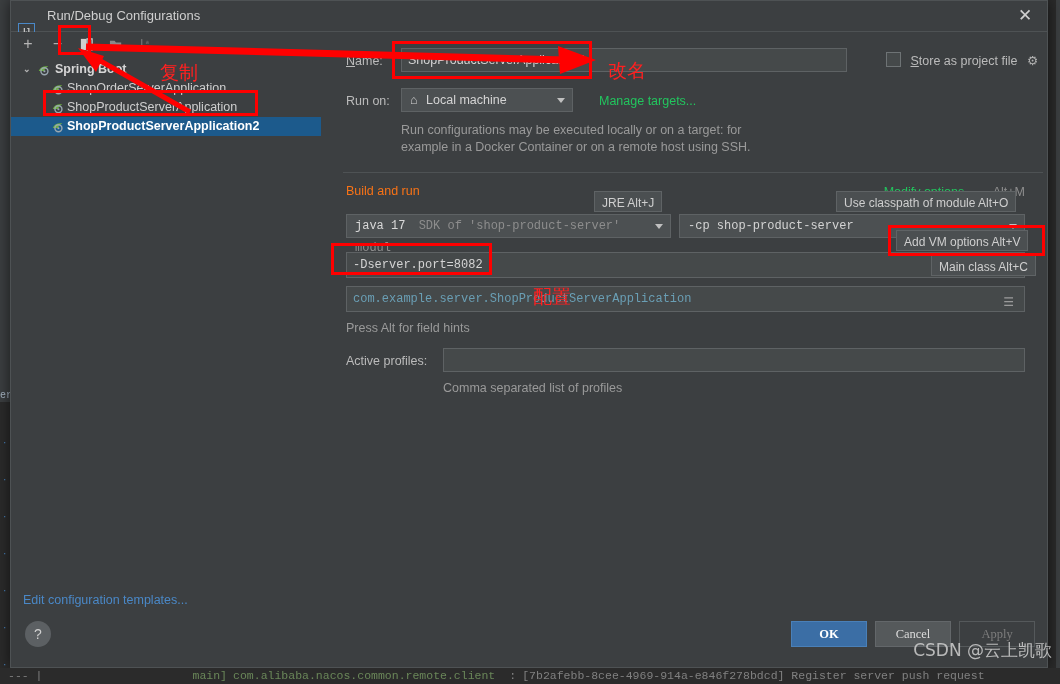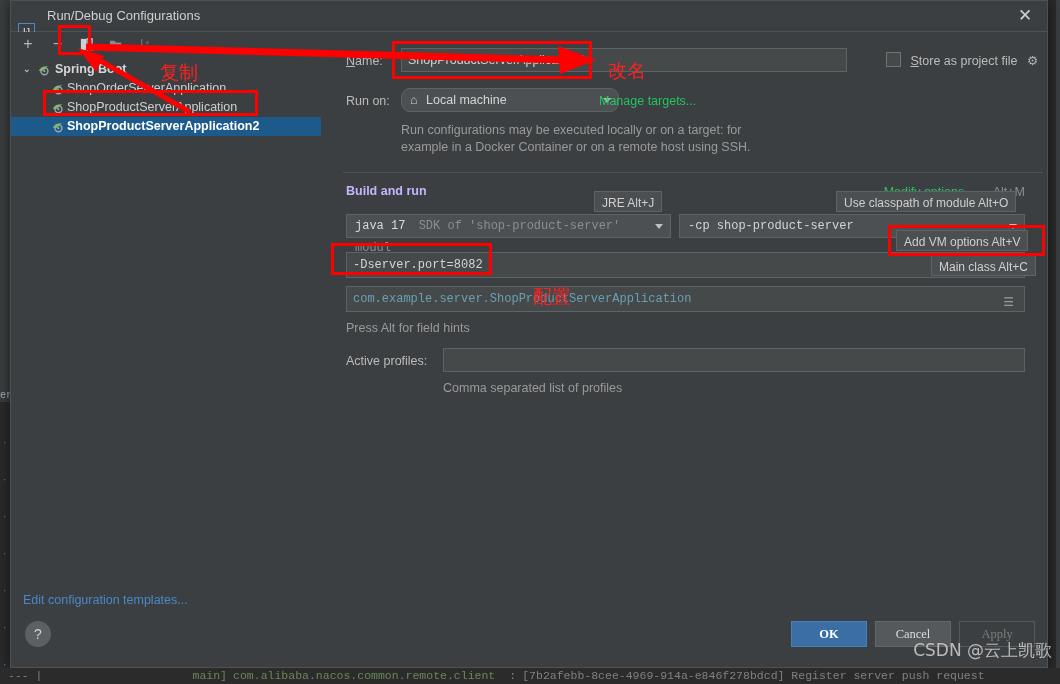--- a/index.html
+++ b/index.html
@@ -80,21 +80,21 @@
   }
   .field.mono{font-family:"Liberation Mono",monospace;font-size:12px;}
   .combo{
     background:#4c5052;border:1px solid #5e6264;box-sizing:border-box;height:24px;
     line-height:22px;padding:0 22px 0 8px;color:#d4d4d4;font-size:12.5px;position:relative;cursor:pointer;
   }
   .combo .arrow{position:absolute;right:7px;top:9px;width:0;height:0;
     border-left:4px solid transparent;border-right:4px solid transparent;border-top:5px solid #c0c0c0;}
   .hintline{color:#9a9a9a;font-size:12.5px;line-height:17px;}
   .link{color:#22c55e;cursor:pointer;}
-  .section-title{font-weight:bold;color:#c4b5fd;font-size:12.5px;}
+  .section-title{font-weight:normal;color:#f97316;font-size:12.5px;}
 
   .tooltip{
     position:absolute;background:#4b4f51;border:1px solid #5f6365;
     color:#cfcfcf;font-size:12px;padding:2px 7px;height:21px;line-height:18px;box-sizing:border-box;
     white-space:nowrap;
   }
 
   
   .cb{width:13px;height:13px;border:1px solid #6e7375;background:#45494a;display:inline-block;vertical-align:-2px;}
 
@@ -233,21 +233,21 @@
 
     <div class="row" style="left:565px;top:20px;">
       <span class="cb"></span>
       <span class="lbl-static" style="margin-left:6px;">
         <span class="u">S</span><span>tore as project file</span>
       </span>
       <span style="margin-left:6px;color:#b0b0b0;">⚙</span>
     </div>
 
     <div class="row lbl-static" style="left:25px;top:62px;">Run on:</div>
-    <div class="combo" style="position:absolute;left:80px;top:56px;width:218px;border-radius:9px;">
+    <div class="combo" style="position:absolute;left:80px;top:56px;width:172px;">
       <span style="margin-right:5px;color:#d0d0d0;">⌂</span>
       <span>Local machine</span>
       <span class="arrow"></span>
     </div>
     <div class="row link" style="left:278px;top:62px;">Manage targets...</div>
 
     <div class="row hintline" style="left:80px;top:90px;width:460px;">
       <div>Run configurations may be executed locally or on a target: for</div>
       <div>example in a Docker Container or on a remote host using SSH.</div>
     </div>

